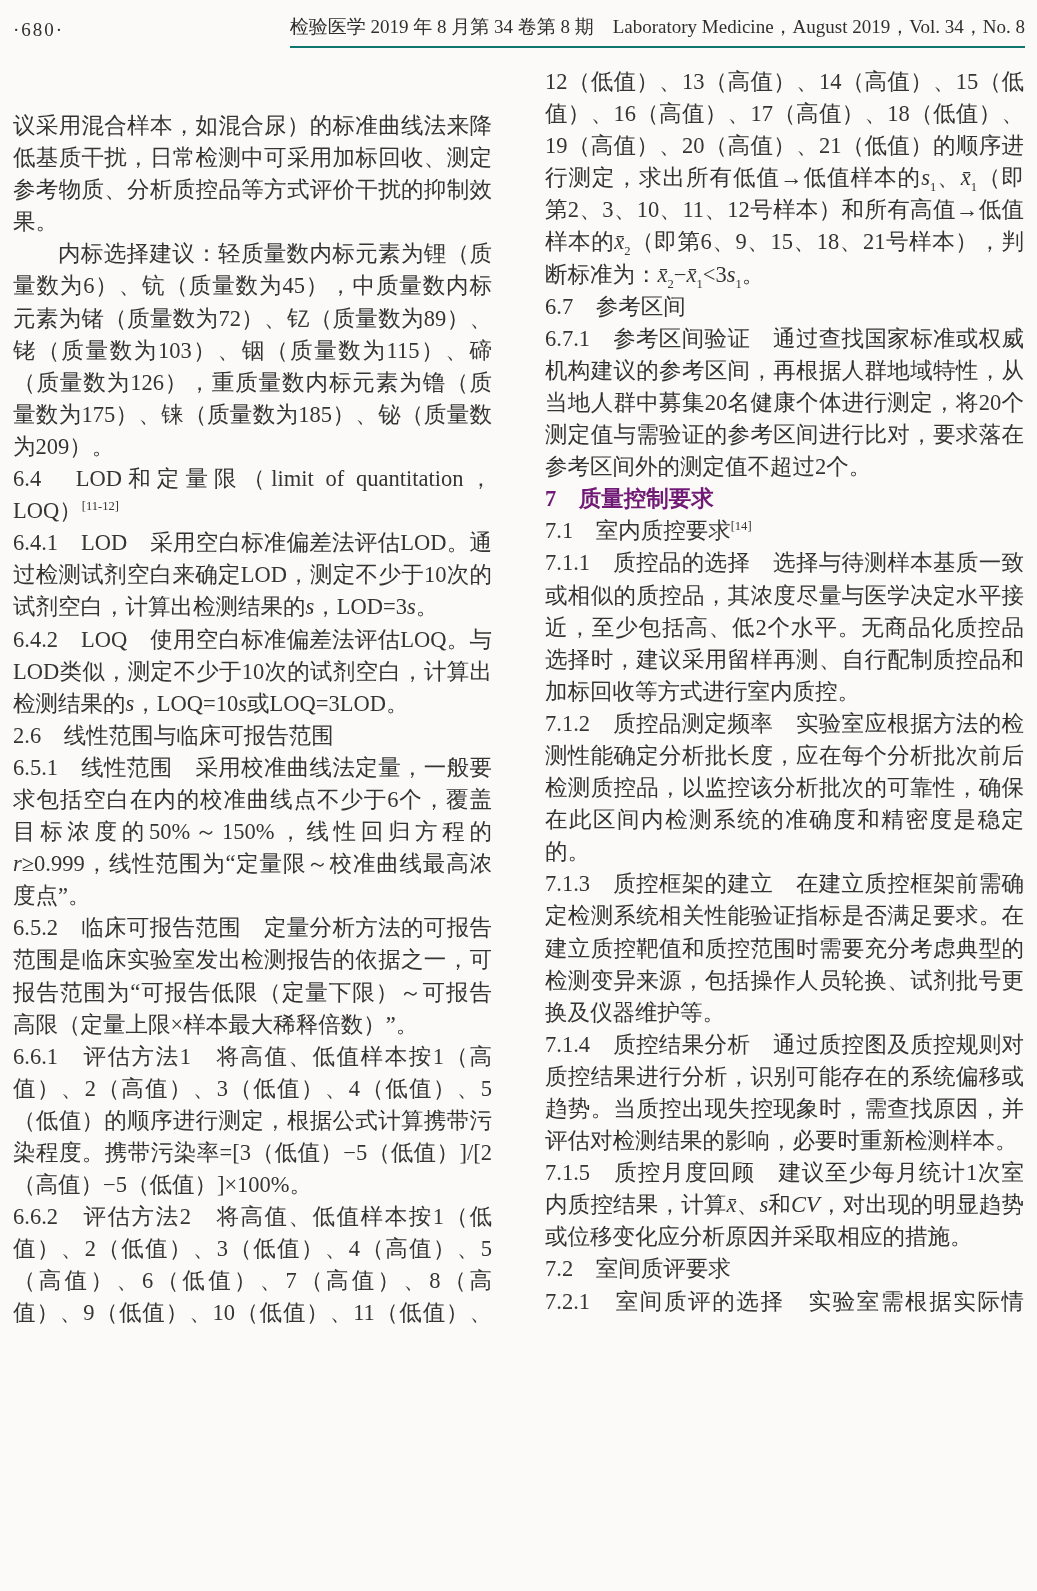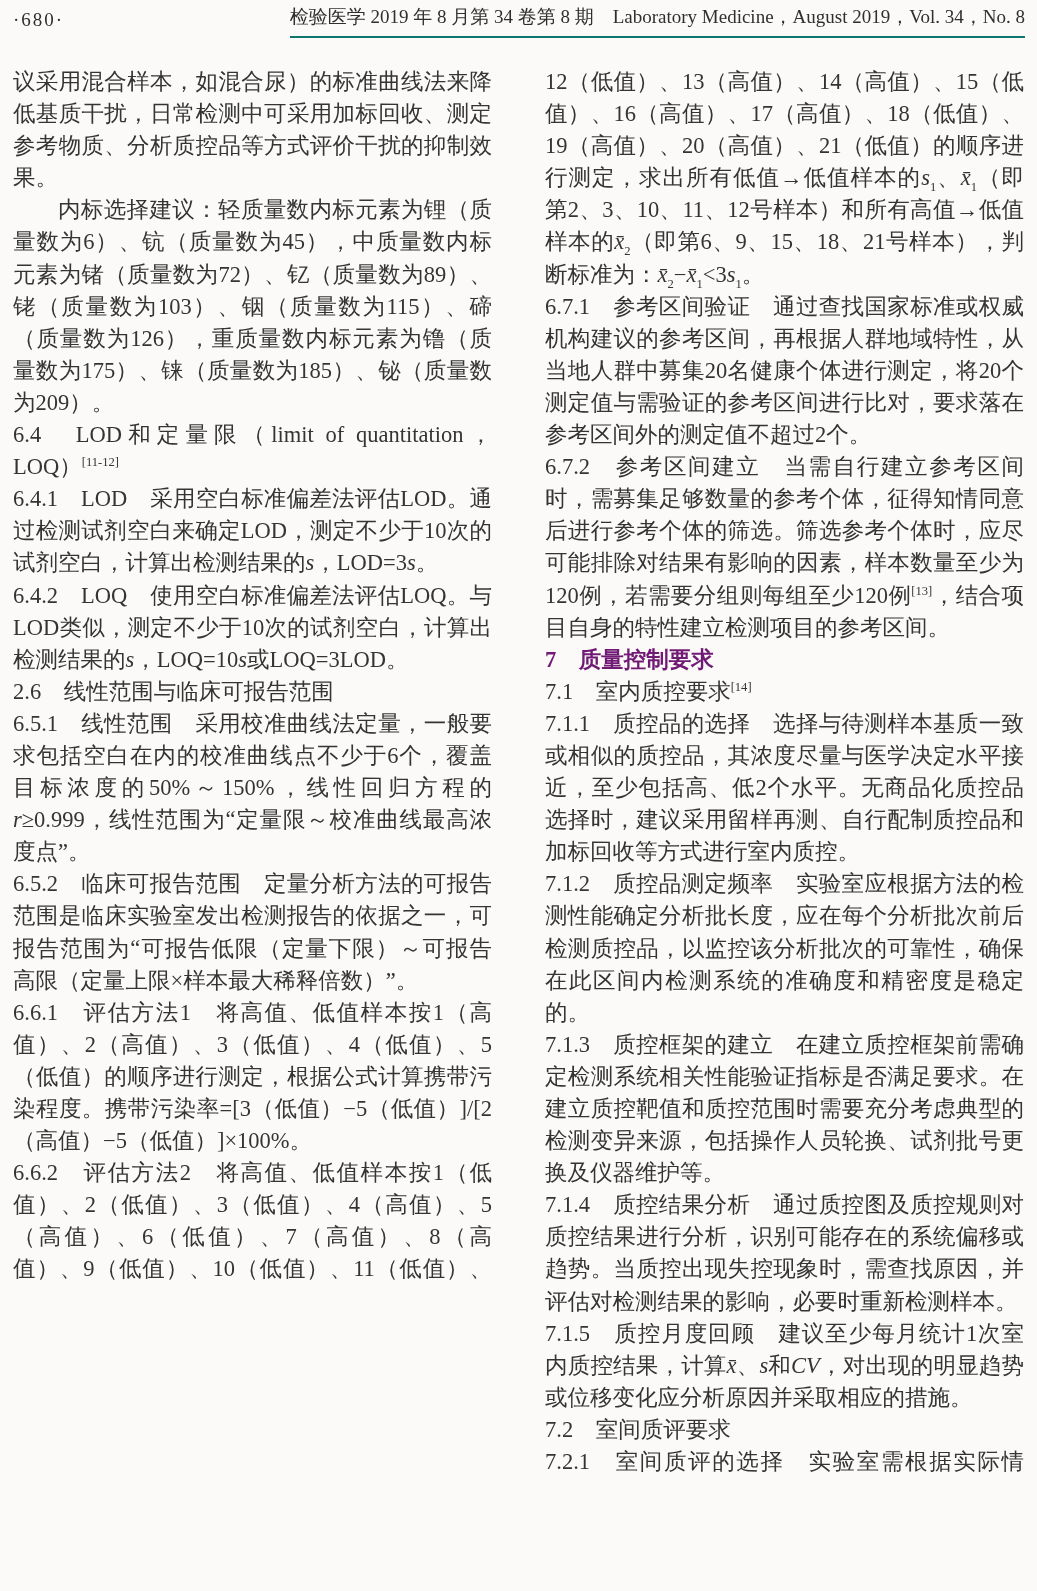--- a/index.html
+++ b/index.html
@@ -6,33 +6,33 @@
   body {
     width: 1037px; height: 1591px;
     background: #fbfaf8;
     font-family: "Liberation Serif", "DejaVu Serif", serif;
     color: #363636;
     position: relative;
     overflow: hidden;
   }
   .page { position: absolute; inset: 0; }
   .header {
-    position: absolute; top: 4px; left: 13px; width: 1012px;
+    position: absolute; top: 14px; left: 13px; width: 1012px;
     display: flex; justify-content: space-between; align-items: flex-end;
     font-size: 19px; color: #2f2f2f; white-space: nowrap;
   }
   .page-num { letter-spacing: 2px; padding-bottom: 7px; }
   .journal { border-bottom: 2px solid #0f766e; padding-bottom: 6px; }
   .col {
     position: absolute; top: 66px; width: 479px;
     font-size: 22.5px; line-height: 32.1px;
     text-align: justify; text-justify: inter-character;
     color: #343434;
   }
-  .col.left  { left: 13px;  }
+  .col.left  { left: 13px; margin-top: 44px;  }
   .col.right { left: 545px; }
   p.para { margin: 0; padding: 0; }
   p.indent { text-indent: 2em; }
   p.h1 { font-weight: bold; color: #701a75; }
   p.fill { text-align-last: justify; }
   .it  { font-style: italic; }
   .sup { font-size: 0.56em; vertical-align: super; line-height: 0; }
   .sub { font-size: 0.56em; vertical-align: sub;   line-height: 0; }
 </style>
 </head>
@@ -50,22 +50,22 @@
       <p class="para"><span>6.4.1　LOD　采用空白标准偏差法评估LOD。通过检测试剂空白来确定LOD，测定不少于10次的试剂空白，计算出检测结果的</span><span class="it">s</span><span>，LOD=3</span><span class="it">s</span><span>。</span></p>
       <p class="para"><span>6.4.2　LOQ　使用空白标准偏差法评估LOQ。与LOD类似，测定不少于10次的试剂空白，计算出检测结果的</span><span class="it">s</span><span>，LOQ=10</span><span class="it">s</span><span>或LOQ=3LOD。</span></p>
       <p class="para"><span>2.6　线性范围与临床可报告范围</span></p>
       <p class="para"><span>6.5.1　线性范围　采用校准曲线法定量，一般要求包括空白在内的校准曲线点不少于6个，覆盖目标浓度的50%～150%，线性回归方程的</span><span class="it">r</span><span>≥0.999，线性范围为“定量限～校准曲线最高浓度点”。</span></p>
       <p class="para"><span>6.5.2　临床可报告范围　定量分析方法的可报告范围是临床实验室发出检测报告的依据之一，可报告范围为“可报告低限（定量下限）～可报告高限（定量上限×样本最大稀释倍数）”。</span></p>
       <p class="para"><span>6.6.1　评估方法1　将高值、低值样本按1（高值）、2（高值）、3（低值）、4（低值）、5（低值）的顺序进行测定，根据公式计算携带污染程度。携带污染率=[3（低值）−5（低值）]/[2（高值）−5（低值）]×100%。</span></p>
       <p class="para fill"><span>6.6.2　评估方法2　将高值、低值样本按1（低值）、2（低值）、3（低值）、4（高值）、5（高值）、6（低值）、7（高值）、8（高值）、9（低值）、10（低值）、11（低值）、</span></p>
     </div>
   <div class="col right" id="right-col">
       <p class="para"><span>12（低值）、13（高值）、14（高值）、15（低值）、16（高值）、17（高值）、18（低值）、19（高值）、20（高值）、21（低值）的顺序进行测定，求出所有低值→低值样本的</span><span class="it">s</span><span class="sub">1</span><span>、</span><span class="it">x̄</span><span class="sub">1</span><span>（即第2、3、10、11、12号样本）和所有高值→低值样本的</span><span class="it">x̄</span><span class="sub">2</span><span>（即第6、9、15、18、21号样本），判断标准为：</span><span class="it">x̄</span><span class="sub">2</span><span>−</span><span class="it">x̄</span><span class="sub">1</span><span>&lt;3</span><span class="it">s</span><span class="sub">1</span><span>。</span></p>
+      <p class="para"><span>6.7　参考区间</span></p>
       <p class="para"><span>6.7.1　参考区间验证　通过查找国家标准或权威机构建议的参考区间，再根据人群地域特性，从当地人群中募集20名健康个体进行测定，将20个测定值与需验证的参考区间进行比对，要求落在参考区间外的测定值不超过2个。</span></p>
-      <p class="para"><span>6.7.2　参考区间建立　当需自行建立参考区间时，需募集足够数量的参考个体，征得知情同意后进行参考个体的筛选。筛选参考个体时，应尽可能排除对结果有影响的因素，样本数量至少为120例，若需要分组则每组至少120例</span><span class="sup">[13]</span><span>，结合项目自身的特性建立检测项目的参考区间。</span></p>
       <p class="para h1"><span>7　质量控制要求</span></p>
       <p class="para"><span>7.1　室内质控要求</span><span class="sup">[14]</span></p>
       <p class="para"><span>7.1.1　质控品的选择　选择与待测样本基质一致或相似的质控品，其浓度尽量与医学决定水平接近，至少包括高、低2个水平。无商品化质控品选择时，建议采用留样再测、自行配制质控品和加标回收等方式进行室内质控。</span></p>
       <p class="para"><span>7.1.2　质控品测定频率　实验室应根据方法的检测性能确定分析批长度，应在每个分析批次前后检测质控品，以监控该分析批次的可靠性，确保在此区间内检测系统的准确度和精密度是稳定的。</span></p>
       <p class="para"><span>7.1.3　质控框架的建立　在建立质控框架前需确定检测系统相关性能验证指标是否满足要求。在建立质控靶值和质控范围时需要充分考虑典型的检测变异来源，包括操作人员轮换、试剂批号更换及仪器维护等。</span></p>
       <p class="para"><span>7.1.4　质控结果分析　通过质控图及质控规则对质控结果进行分析，识别可能存在的系统偏移或趋势。当质控出现失控现象时，需查找原因，并评估对检测结果的影响，必要时重新检测样本。</span></p>
       <p class="para"><span>7.1.5　质控月度回顾　建议至少每月统计1次室内质控结果，计算</span><span class="it">x̄</span><span>、</span><span class="it">s</span><span>和</span><span class="it">CV</span><span>，对出现的明显趋势或位移变化应分析原因并采取相应的措施。</span></p>
       <p class="para"><span>7.2　室间质评要求</span></p>
       <p class="para fill"><span>7.2.1　室间质评的选择　实验室需根据实际情</span></p>
     </div>

